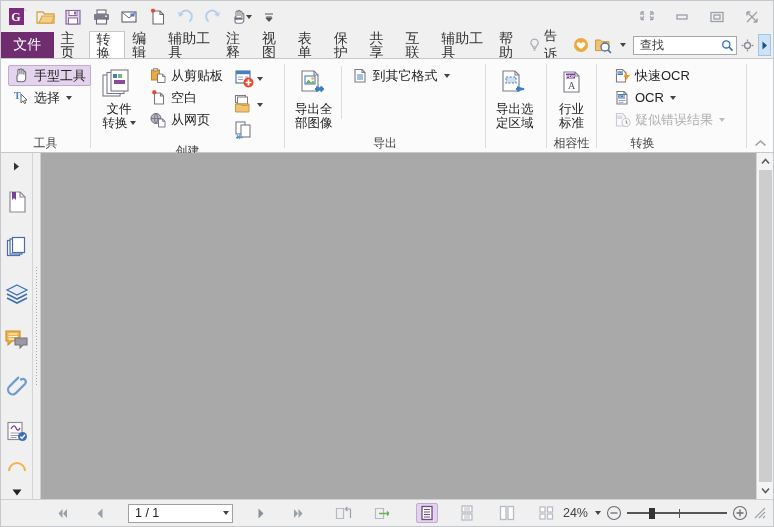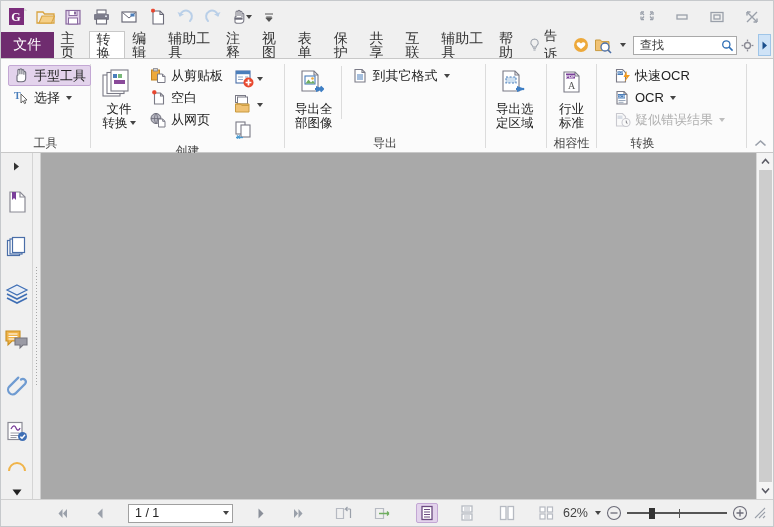--- a/index.html
+++ b/index.html
@@ -675,21 +675,21 @@
       <div class="viewbtn">
         <svg width="16" height="16" viewBox="0 0 16 16">
           <rect x="1" y="2" width="5" height="5" fill="#fff" stroke="#b6bac2" stroke-width="1.2"></rect>
           <rect x="1" y="9" width="5" height="5" fill="#fff" stroke="#b6bac2" stroke-width="1.2"></rect>
           <rect x="8.5" y="2" width="5" height="5" fill="#fff" stroke="#b6bac2" stroke-width="1.2"></rect>
           <rect x="8.5" y="9" width="5" height="5" fill="#fff" stroke="#b6bac2" stroke-width="1.2"></rect>
         </svg>
       </div>
     </div>
     <div class="zoomwrap">
-      <span class="zoomval">62%</span>
+      <span class="zoomval">24%</span>
       <span class="caret"></span>
       <span style="display:flex;">
         <svg width="16" height="16" viewBox="0 0 16 16">
           <circle cx="8" cy="8" r="6.5" fill="none" stroke="#6b6b78" stroke-width="1.1"></circle>
           <path d="M4.5 8 h7" stroke="#6b6b78" stroke-width="1.3"></path>
         </svg>
       </span>
       <span class="slider">
         <span class="sltrack"></span>
         <span class="sltick"></span>

